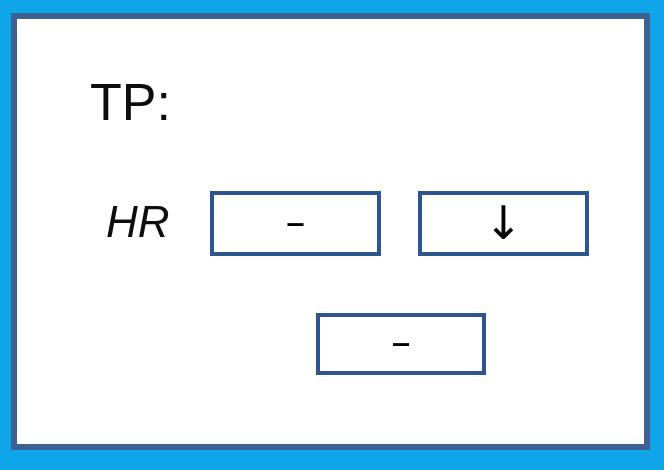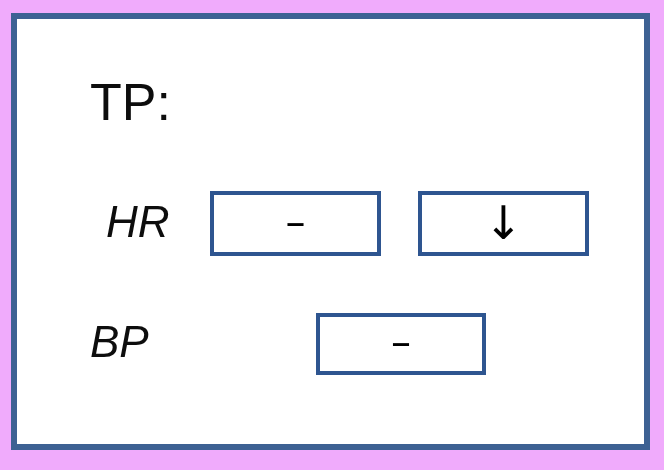--- a/index.html
+++ b/index.html
@@ -7,21 +7,21 @@
     padding: 0;
     background: #ffffff;
   }
   body {
     font-family: "Liberation Sans", sans-serif;
   }
   #screen {
     position: relative;
     width: 664px;
     height: 470px;
-    background: #f0abfc;
+    background: #0ea5e9;
     overflow: hidden;
   }
   
   #slide-frame {
     position: absolute;
     left: 11px;
     top: 13px;
     width: 639px;
     height: 437px;
     box-sizing: border-box;
@@ -119,20 +119,19 @@
     <div class="row-label" id="label-hr">HR</div>
 
     <div class="value-box" id="box-hr-1">
       <span class="value-glyph dash">–</span>
     </div>
 
     <div class="value-box" id="box-hr-2">
       <span class="value-glyph arrow">↓</span>
     </div>
 
-    <div class="row-label" id="label-bp">BP</div>
 
     <div class="value-box" id="box-bp-1">
       <span class="value-glyph dash">–</span>
     </div>
 
   </div>
 </div>
 
 </body></html>

